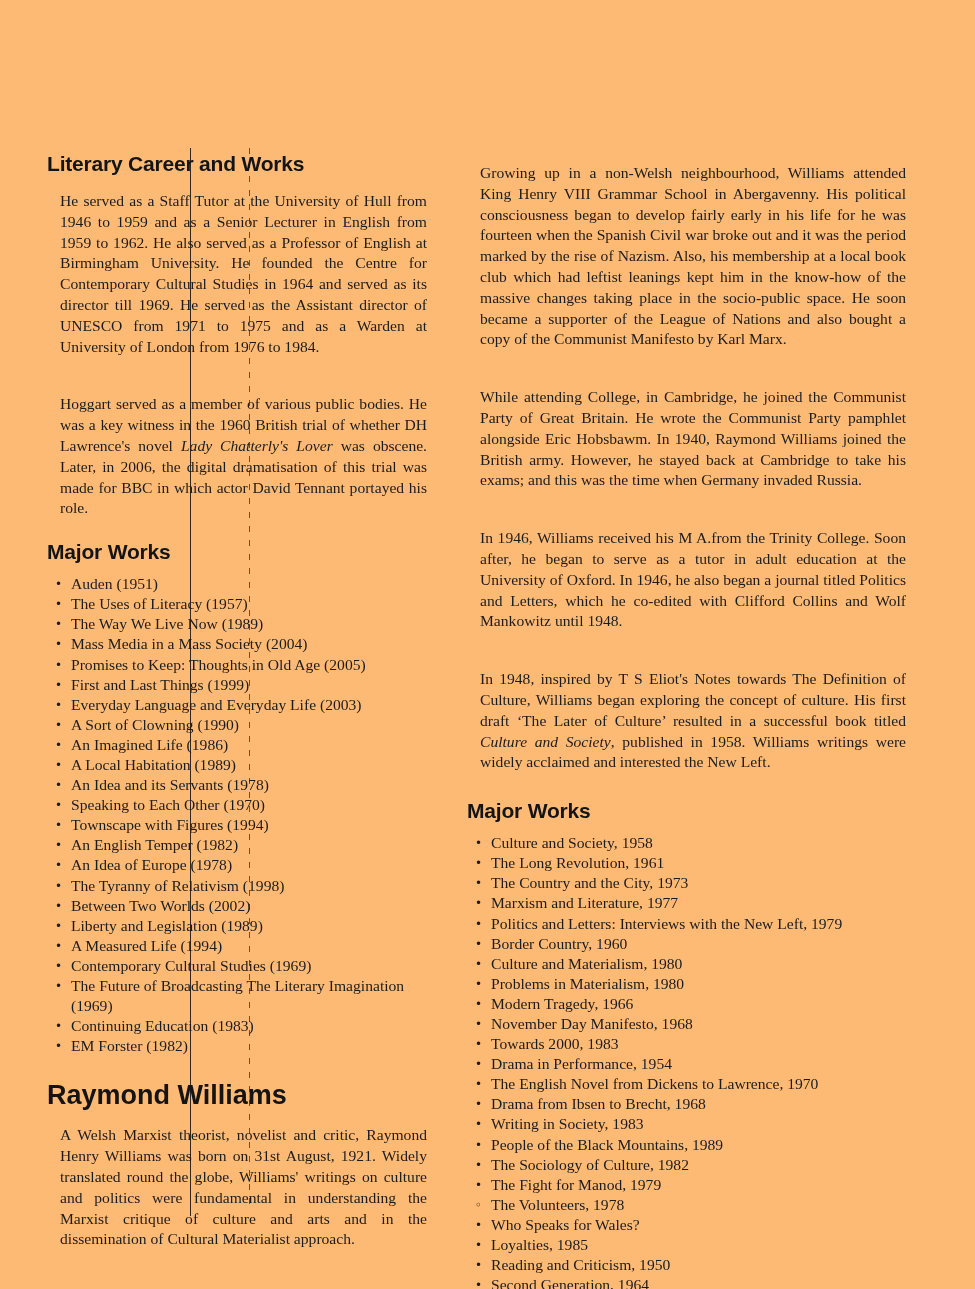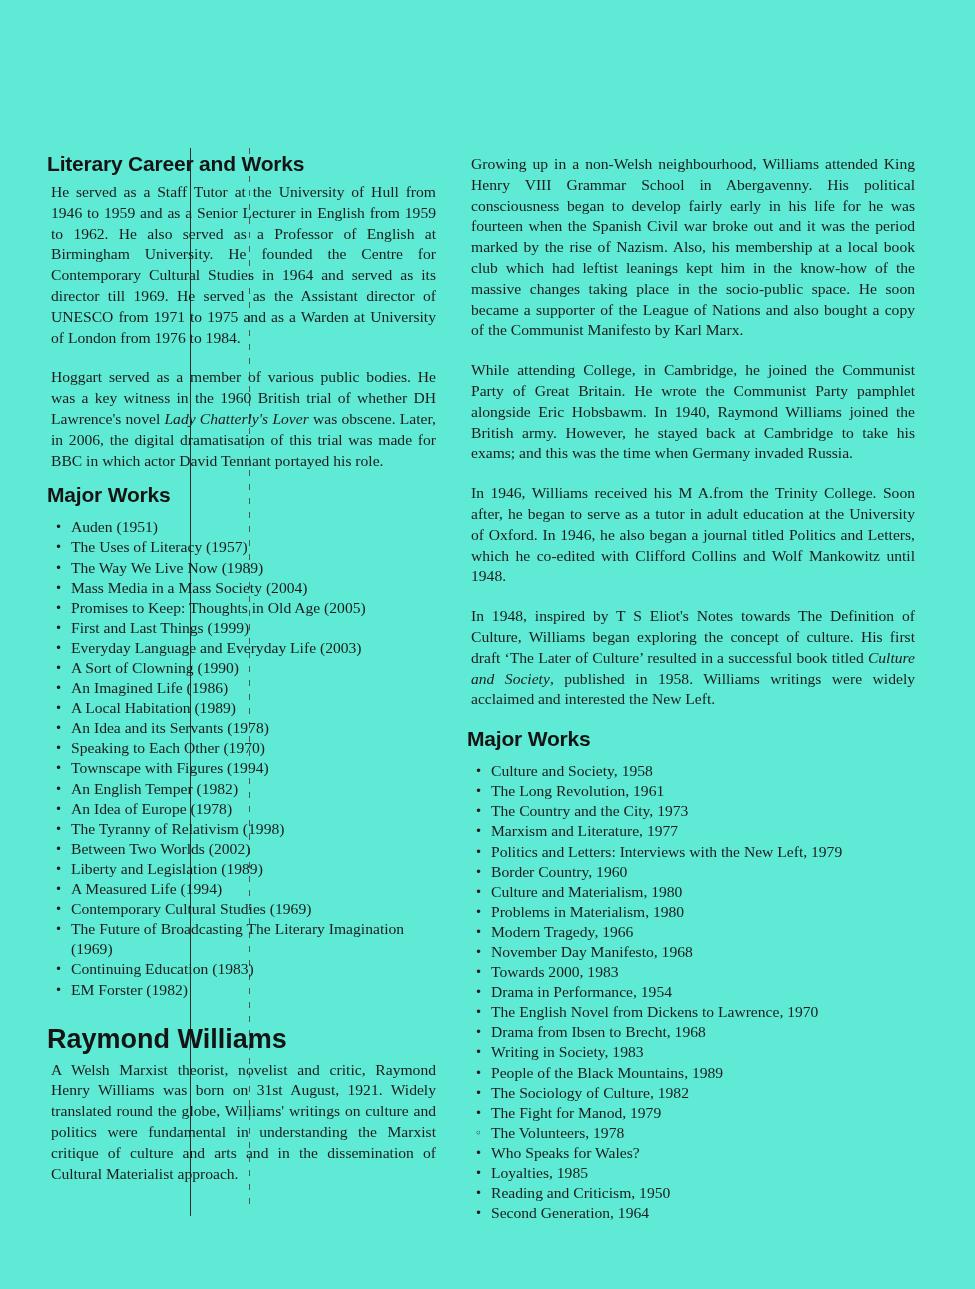--- a/index.html
+++ b/index.html
@@ -1,35 +1,35 @@
 <!DOCTYPE html>
 <html><head>
   <meta charset="utf-8">
   <style>
     html, body { margin: 0; padding: 0; background: #ffffff; }
     body { width: 975px; height: 1289px; position: relative; overflow: hidden; color: #1a1a1a; }
-    .page { position: absolute; left: 0; top: 0; width: 975px; height: 1289px; background: #5eead4; text-decoration: underline; }
+    .page { position: absolute; left: 0; top: 0; width: 975px; height: 1289px; background: #fdba74; text-decoration: underline; }
 
     .col { position: absolute; top: 150px; }
     .col-left { left: 47px; width: 393px; }
     .col-right { left: 467px; width: 452px; }
 
     h2, h1 {
       font-family: "Liberation Sans", sans-serif;
       font-weight: bold; color: #141414; margin: 0;
       letter-spacing: -0.2px;
     }
     h2 { font-size: 21px; line-height: 28px; }
     h1 { font-size: 27px; line-height: 34px; letter-spacing: 0; }
 
     p, li {
       font-family: "Liberation Serif", serif;
       font-size: 15.6px; line-height: 20.8px; color: #1c1c1c;
     }
-    p { margin: 4px; text-align: justify; }
+    p { margin: 13px; text-align: justify; }
     .col-left p { hyphens: none; }
 
     ul { list-style: none; margin: 8px; padding: 0; }
     li { position: relative; padding-left: 16px; margin: 0; line-height: 20.1px; }
     li::before {
       content: "\2022"; position: absolute; left: 0; top: 0;
       font-family: "DejaVu Sans", sans-serif; font-size: 12px;
     }
     li.hollow::before { content: "\25E6"; font-size: 12px; }
 

